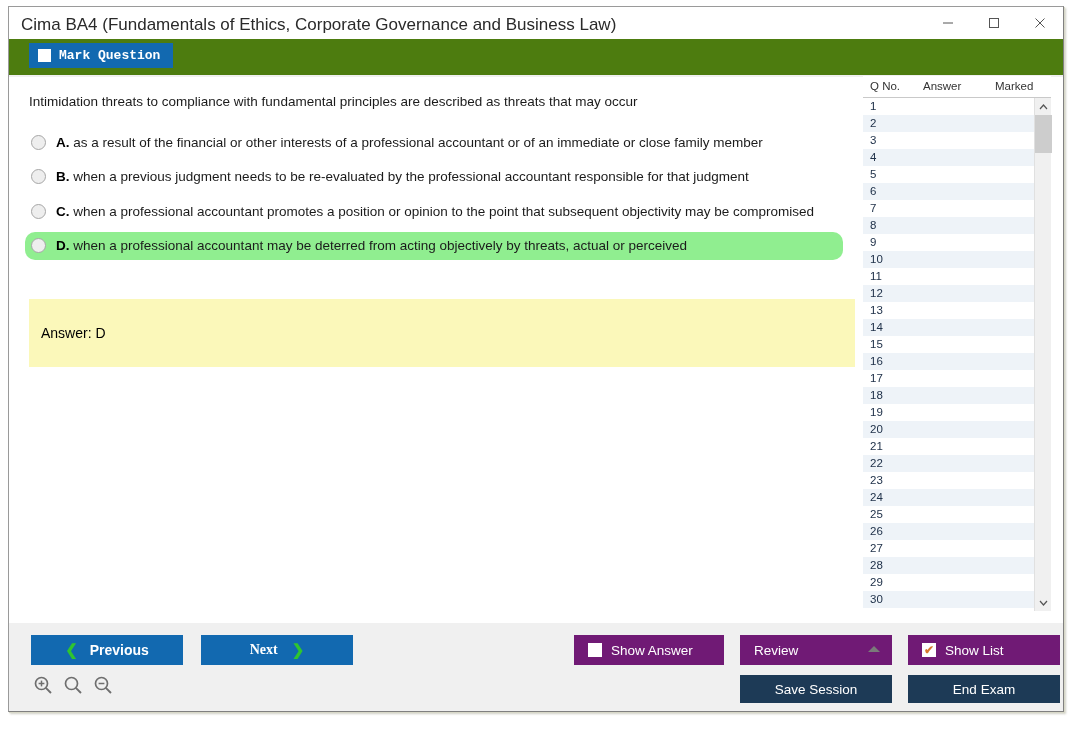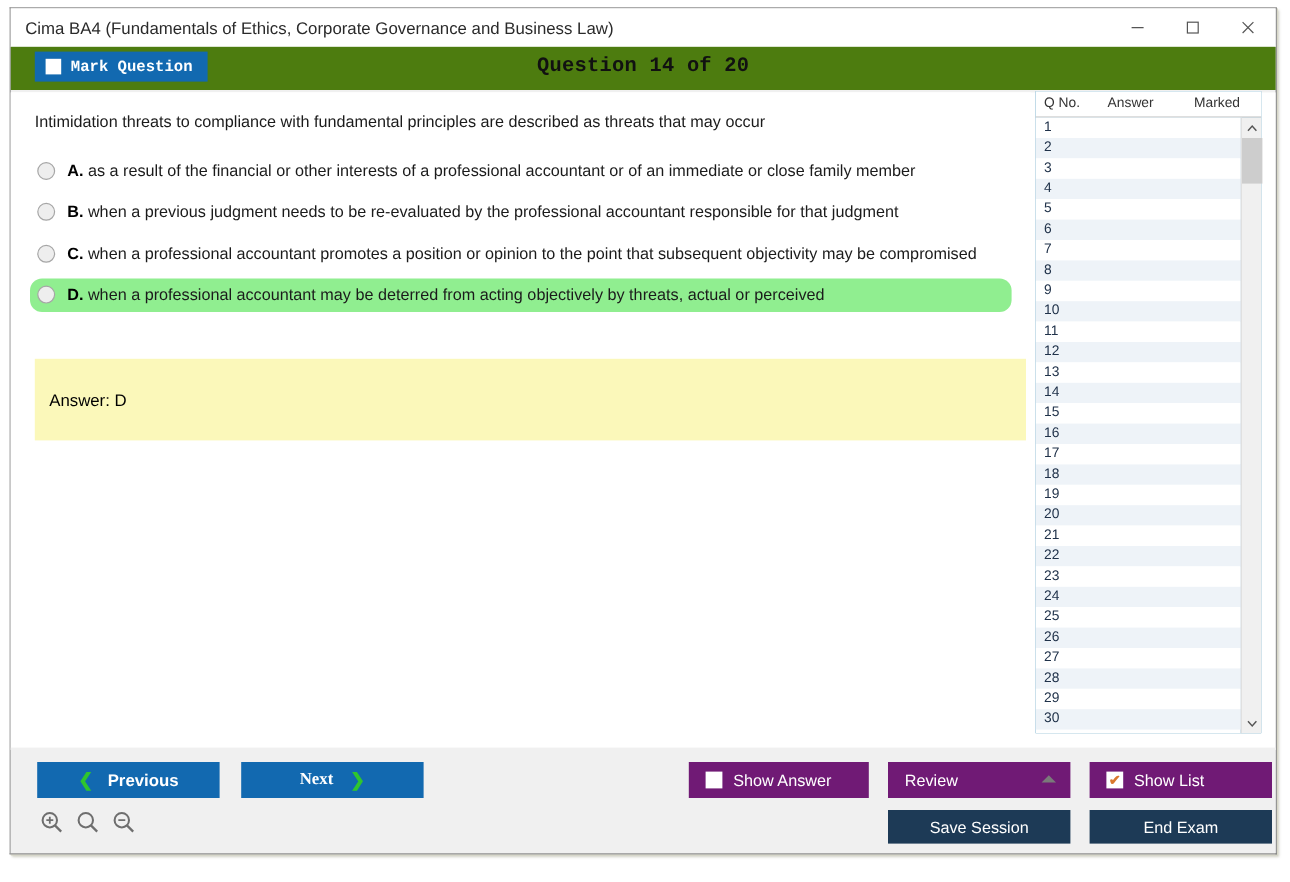--- a/index.html
+++ b/index.html
@@ -25,21 +25,21 @@
   
   #titlebar {
     position: relative;
     height: 32px;
     background: #ffffff;
     border-bottom: 1px solid #ffffff;
   }
   #window-title {
     position: absolute;
     left: 12px; top: 8px;
-    font-size: 14px;
+    font-size: 17px;
     color: #2a2a2a;
     white-space: nowrap;
   }
   .win-btn {
     position: absolute;
     top: 0; width: 46px; height: 31px;
     display: flex; align-items: center; justify-content: center;
     cursor: default;
   }
   #btn-min { right: 92px; }
@@ -327,21 +327,20 @@
         <line x1="10.5" y1="1.5" x2="1.5" y2="10.5" stroke="#555" stroke-width="1"></line>
       </svg>
     </div>
   </div>
 
   <div id="header">
     <div id="mark-question-btn">
       <span class="chk"></span>
       <span>Mark Question</span>
     </div>
-    <div id="question-counter">Question 14 of 20</div>
   </div>
 
   <div id="body-area">
 
     <div id="question-pane">
       <div id="question-stem">Intimidation threats to compliance with fundamental principles are described as threats that may occur</div>
       <div id="options-list">
           <div class="option-row">
             <span class="radio"></span>
             <span class="option-text"><span class="letter">A.</span> <span>as a result of the financial or other interests of a professional accountant or of an immediate or close family member</span></span>

